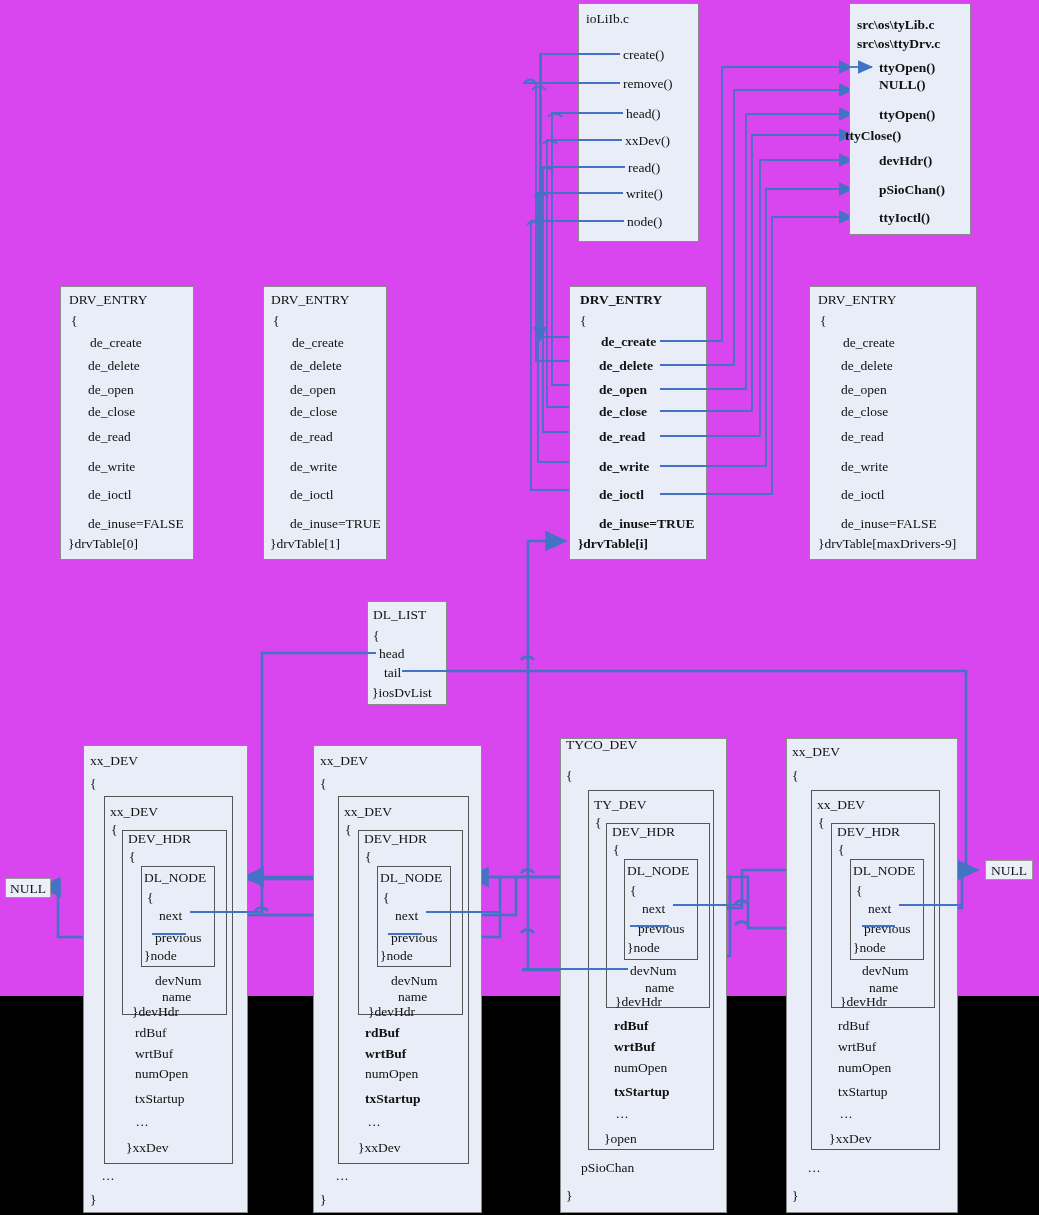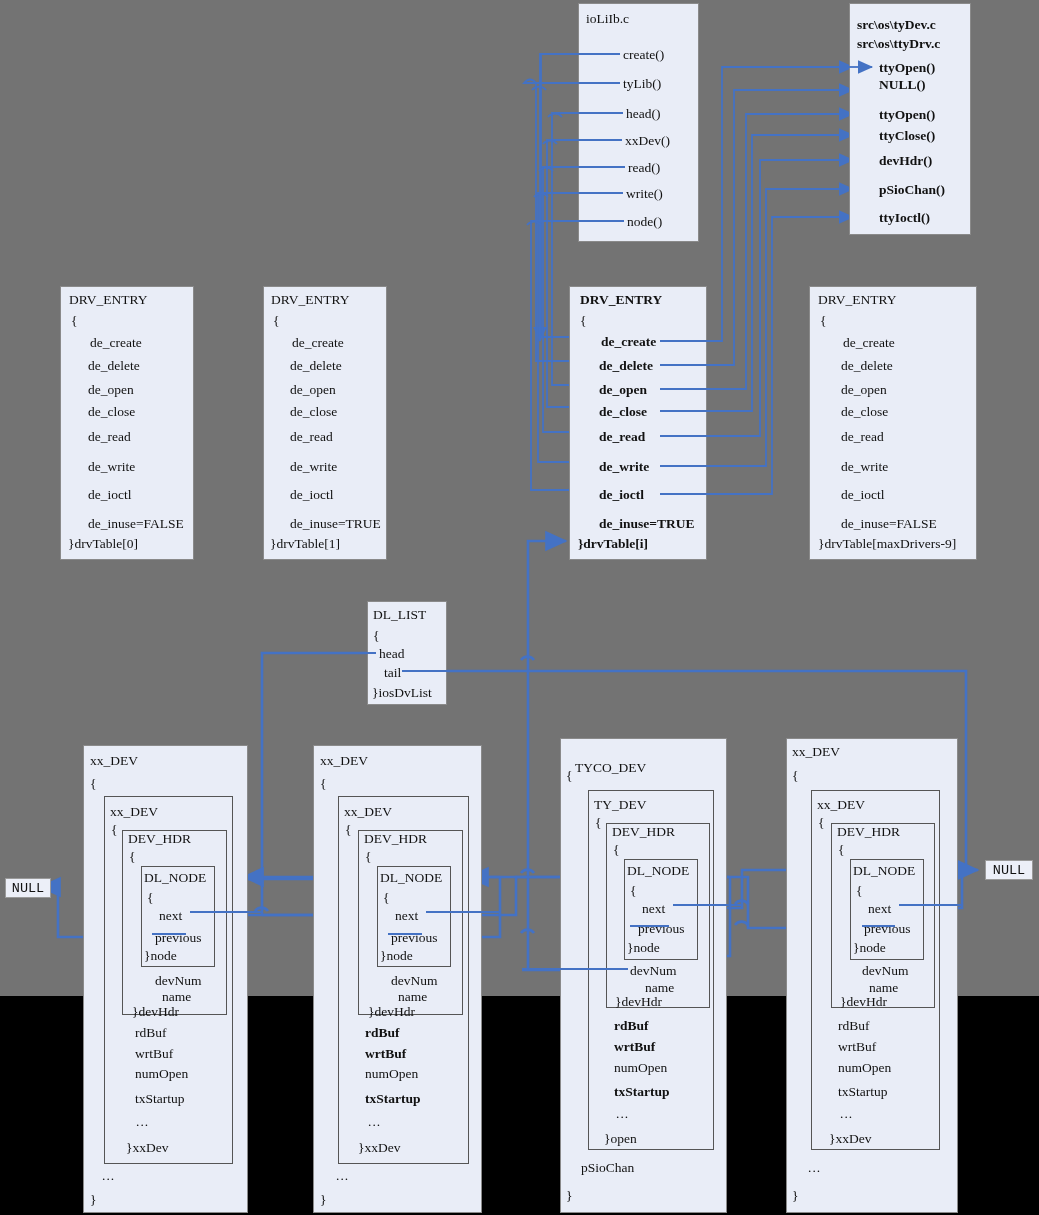--- a/index.html
+++ b/index.html
@@ -1,26 +1,26 @@
 <!DOCTYPE html>
 <html><head>
 <meta charset="utf-8">
 <style>
   html,body{margin:0;padding:0;background:#000;}
   body{width:1039px;height:1215px;position:relative;overflow:hidden;
        font-family:"Liberation Serif","DejaVu Serif",serif;color:#111;}
-  #canvas{position:absolute;left:0;top:0;width:1039px;height:996px;background:#737373;}
+  #canvas{position:absolute;left:0;top:0;width:1039px;height:996px;background:#d946ef;}
   svg.wires{position:absolute;left:0;top:0;width:1039px;height:1215px;pointer-events:none;}
   .box{position:absolute;background:#e9edf7;border:1px solid #8a8a8a;box-sizing:border-box;}
   .box.inner{background:transparent;border:1px solid #555;}
   .title{position:absolute;font-size:13.5px;white-space:nowrap;}
   .row{position:absolute;font-size:13.5px;white-space:nowrap;}
   .b{font-weight:bold;}
   .nullbox{position:absolute;background:#eceff8;border:1px solid #9a9a9a;
-           font-size:13.5px;text-align:center;box-sizing:border-box;font-family:Liberation Mono, monospace;}
+           font-size:13.5px;text-align:center;box-sizing:border-box;}
   .dots{letter-spacing:1px;}
 </style>
 </head>
 <body>
 
 <div id="canvas">
 
   <svg class="wires" viewBox="0 0 1039 1215">
     <defs>
       <marker id="ah" markerWidth="9" markerHeight="9" refX="8" refY="4.5" orient="auto">
@@ -98,34 +98,34 @@
       <path d="M521,933 a8,8 0 0 1 13,0" stroke-width="2.6"></path>
       <path d="M255,911 a8,8 0 0 1 13,0" stroke-width="2.6"></path>
       <path d="M735,904 a8,8 0 0 1 13,0" stroke-width="2.6"></path>
       <path d="M735,925 a8,8 0 0 1 13,0" stroke-width="2.6"></path>
     </g>
   </svg>
 
   <div class="box" style="left:578px;top:3px;width:121px;height:239px;"></div>
   <div class="title" style="left:586px;top:11px;">ioLiIb.c</div>
   <div class="row" style="left:623px;top:47px;">create()</div>
-  <div class="row" style="left:623px;top:76px;">tyLib()</div>
+  <div class="row" style="left:623px;top:76px;">remove()</div>
   <div class="row" style="left:626px;top:106px;">head()</div>
   <div class="row" style="left:625px;top:133px;">xxDev()</div>
   <div class="row" style="left:628px;top:160px;">read()</div>
   <div class="row" style="left:626px;top:186px;">write()</div>
   <div class="row" style="left:627px;top:214px;">node()</div>
 
   <div class="box" style="left:849px;top:3px;width:122px;height:232px;"></div>
-  <div class="title b" style="left:857px;top:17px;">src\os\tyDev.c</div>
+  <div class="title b" style="left:857px;top:17px;">src\os\tyLib.c</div>
   <div class="title b" style="left:857px;top:36px;">src\os\ttyDrv.c</div>
   <div class="row b" style="left:879px;top:60px;">ttyOpen()</div>
   <div class="row b" style="left:879px;top:77px;">NULL()</div>
   <div class="row b" style="left:879px;top:107px;">ttyOpen()</div>
-  <div class="row b" style="left:879px;top:128px;text-align:center;">ttyClose()</div>
+  <div class="row b" style="left:845px;top:128px;text-align:center;">ttyClose()</div>
   <div class="row b" style="left:879px;top:153px;">devHdr()</div>
   <div class="row b" style="left:879px;top:182px;">pSioChan()</div>
   <div class="row b" style="left:879px;top:210px;">ttyIoctl()</div>
 
   <div class="box" style="left:60px;top:286px;width:134px;height:274px;"></div>
   <div class="title" style="left:69px;top:292px;">DRV_ENTRY</div>
   <div class="row" style="left:71px;top:313px;">{</div>
   <div class="row" style="left:90px;top:335px;">de_create</div>
   <div class="row" style="left:88px;top:358px;">de_delete</div>
   <div class="row" style="left:88px;top:382px;">de_open</div>
@@ -233,21 +233,21 @@
   <div class="row b" style="left:365px;top:1025px;">rdBuf</div>
   <div class="row b" style="left:365px;top:1046px;">wrtBuf</div>
   <div class="row" style="left:365px;top:1066px;">numOpen</div>
   <div class="row b" style="left:365px;top:1091px;">txStartup</div>
   <div class="row dots" style="left:368px;top:1114px;">...</div>
   <div class="row" style="left:358px;top:1140px;">}xxDev</div>
   <div class="row dots" style="left:336px;top:1168px;">...</div>
   <div class="row" style="left:320px;top:1192px;">}</div>
 
   <div class="box" style="left:560px;top:738px;width:167px;height:475px;"></div>
-  <div class="title" style="left:566px;top:760px;margin-left:9px;">TYCO_DEV</div>
+  <div class="title" style="left:566px;top:737px;">TYCO_DEV</div>
   <div class="row" style="left:566px;top:768px;">{</div>
   <div class="box inner" style="left:588px;top:790px;width:126px;height:360px;"></div>
   <div class="title" style="left:594px;top:797px;">TY_DEV</div>
   <div class="row" style="left:595px;top:815px;">{</div>
   <div class="box inner" style="left:606px;top:823px;width:104px;height:185px;"></div>
   <div class="title" style="left:612px;top:824px;">DEV_HDR</div>
   <div class="row" style="left:613px;top:842px;">{</div>
   <div class="box inner" style="left:624px;top:859px;width:74px;height:101px;"></div>
   <div class="title" style="left:627px;top:863px;">DL_NODE</div>
   <div class="row" style="left:630px;top:883px;">{</div>

